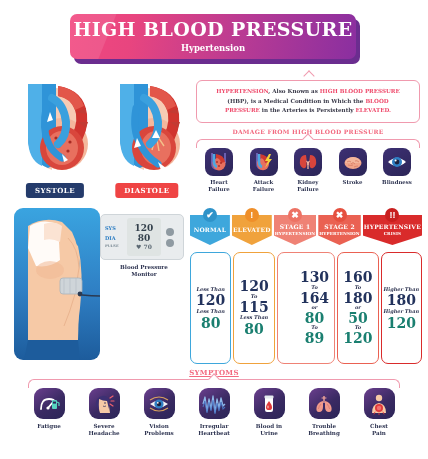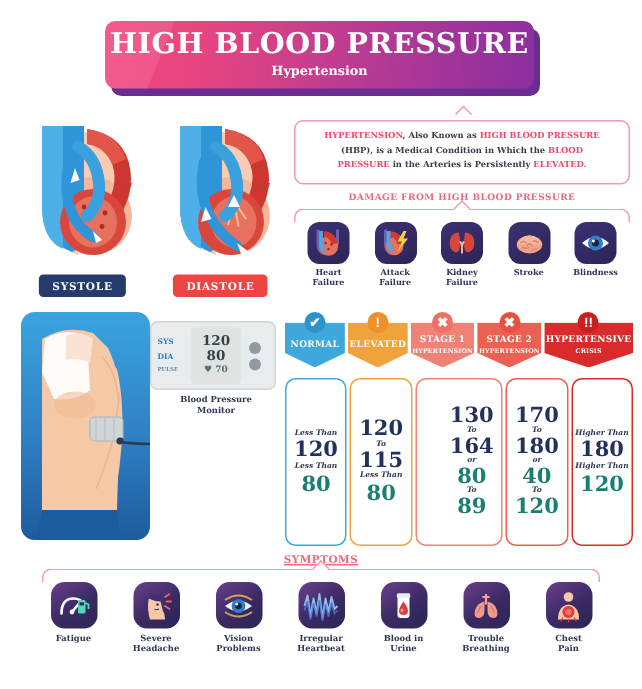--- a/index.html
+++ b/index.html
@@ -447,25 +447,25 @@
       <div class="v-sys">130</div>
       <div class="v-conn">To</div>
       <div class="v-sys">164</div>
       <div class="v-conn">or</div>
       <div class="v-dia">80</div>
       <div class="v-conn">To</div>
       <div class="v-dia">89</div>
     </div>
 
     <div class="card" style="border: 1.4px solid rgb(234, 97, 82);">
-      <div class="v-sys">170</div>
+      <div class="v-sys">160</div>
       <div class="v-conn">To</div>
       <div class="v-sys">180</div>
       <div class="v-conn">or</div>
-      <div class="v-dia">40</div>
+      <div class="v-dia">50</div>
       <div class="v-conn">To</div>
       <div class="v-dia">120</div>
     </div>
 
     <div class="card" style="border: 1.4px solid rgb(217, 43, 43);">
       <div class="v-small">Higher Than</div>
       <div class="v-sys">180</div>
       <div class="v-small">Higher Than</div>
       <div class="v-dia">120</div>
     </div>

